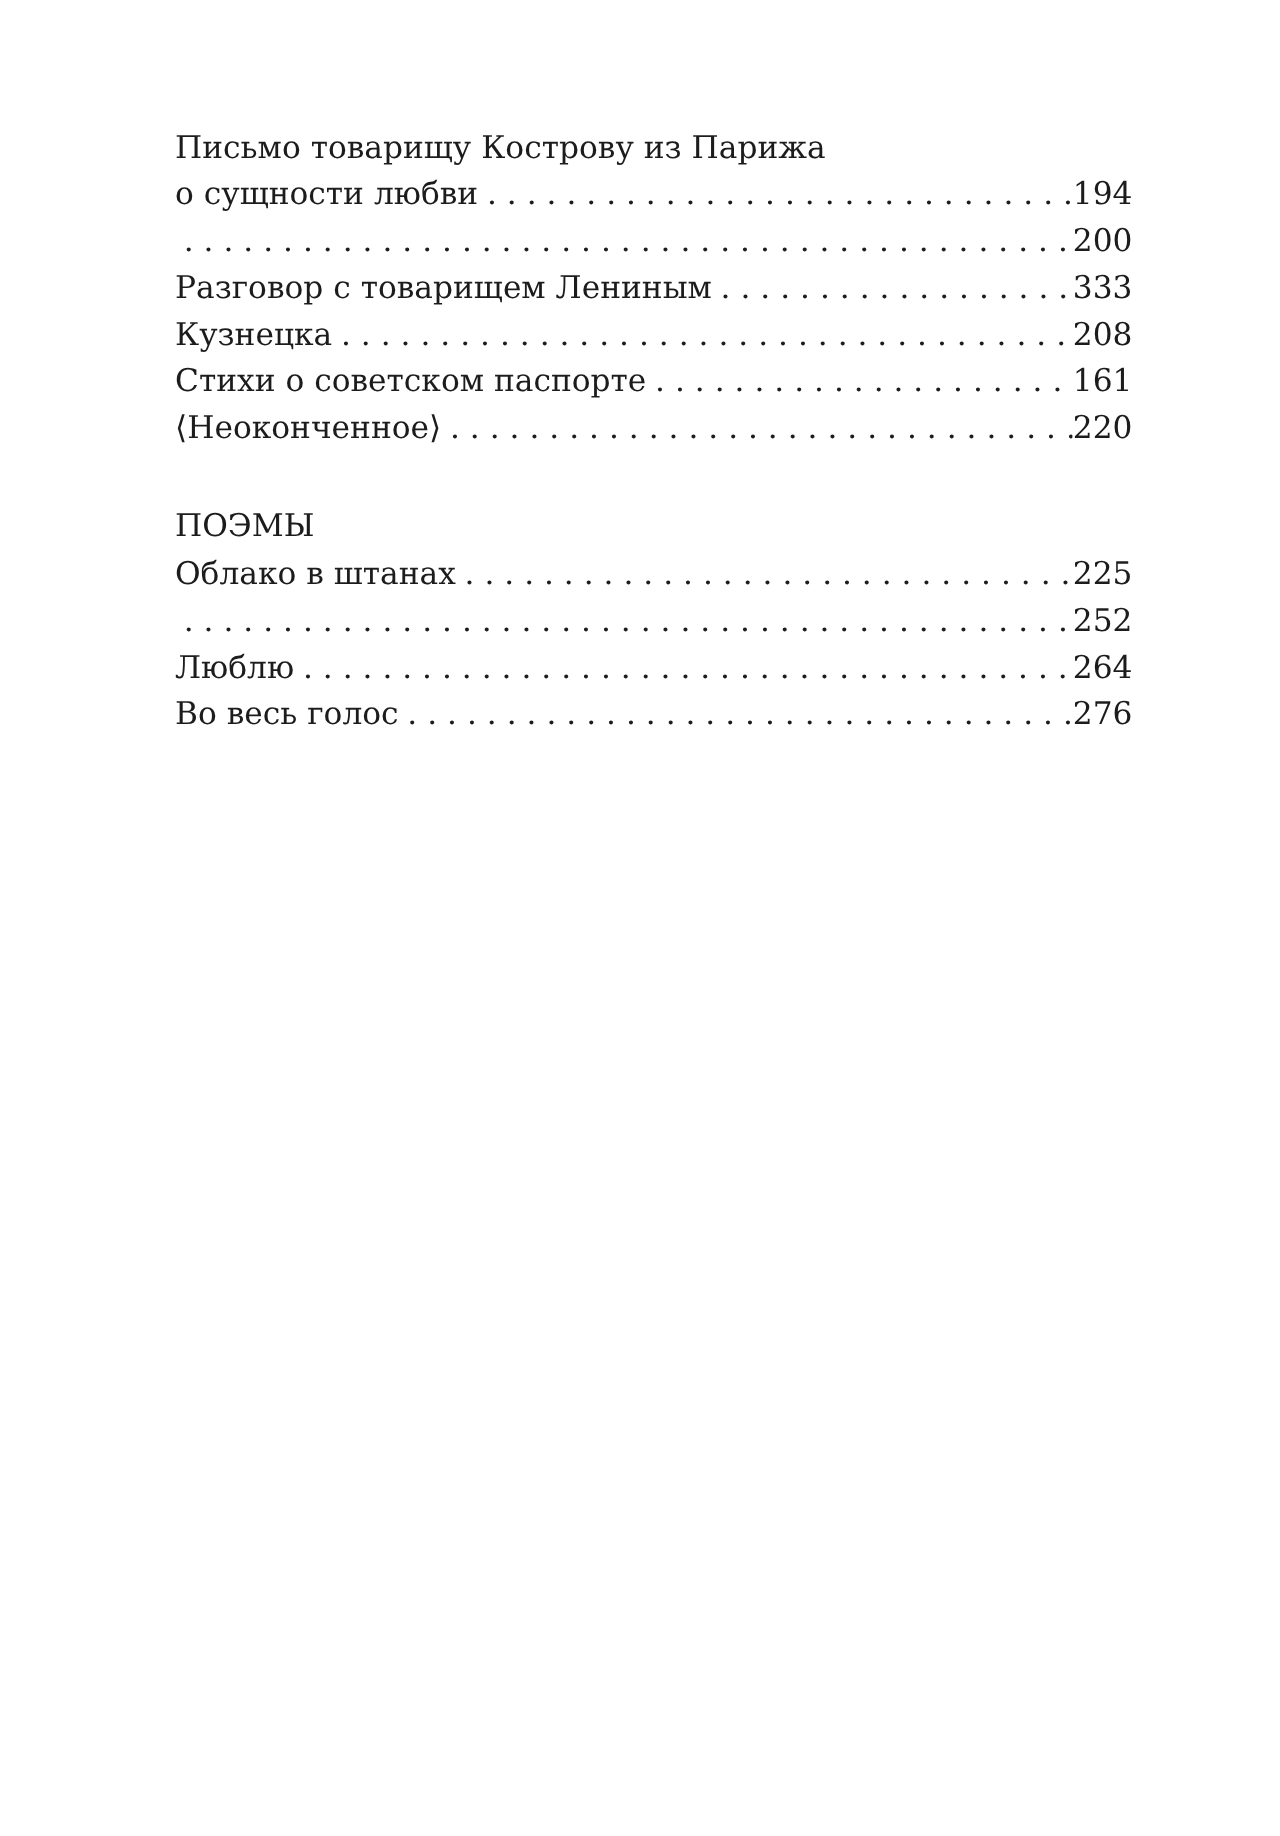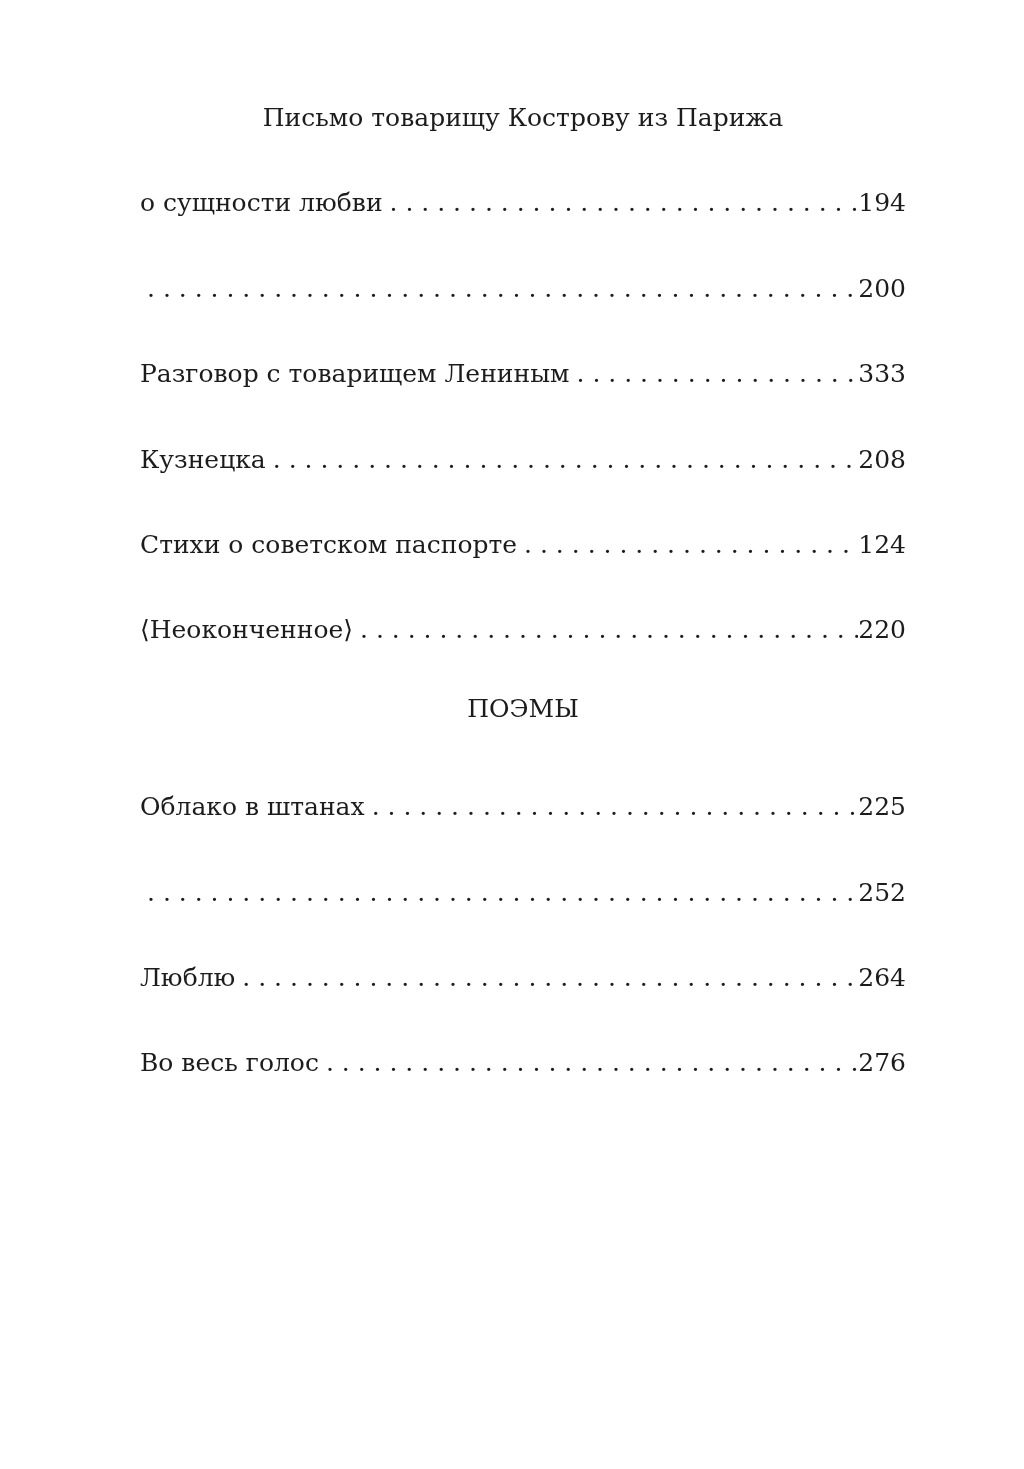--- a/index.html
+++ b/index.html
@@ -20,43 +20,41 @@
     left: 140px;
     top: 99px;
     width: 766px;
     font-size: 25px;
     line-height: 37.4px;
   }
   .toc-row {
     display: flex;
     align-items: baseline;
     white-space: nowrap;
-    justify-content: center;
   }
   .toc-title {
     flex: 0 0 auto;
   }
   .leader {
     flex: 1 1 auto;
     overflow: hidden;
     white-space: nowrap;
     margin-left: 7px;
     text-align: right;
   }
   .leader::before {
     content: ". . . . . . . . . . . . . . . . . . . . . . . . . . . . . . . . . . . . . . . . . . . . . . . . . . . . . . . . . . . . . . . . . . . . . . . .";
   }
   .pagenum {
     flex: 0 0 auto;
-    margin-top: 48px;
   }
   .section-heading {
-    text-align: center;
+    text-align: left;
     margin-top: 41px;
-    margin-bottom: 13px;
+    margin-bottom: 1px;
   }
 </style>
 </head>
 <body>
 
 <div class="toc">
 
   <div>
     <div class="toc-row">
       <span class="toc-title">Письмо товарищу Кострову из Парижа</span>
@@ -81,21 +79,21 @@
 
   <div class="toc-row">
     <span class="toc-title">Кузнецка</span>
     <span class="leader"></span>
     <span class="pagenum">208</span>
   </div>
 
   <div class="toc-row">
     <span class="toc-title">Стихи о советском паспорте</span>
     <span class="leader"></span>
-    <span class="pagenum">124</span>
+    <span class="pagenum">161</span>
   </div>
 
 
   <div class="toc-row">
     <span class="toc-title">⟨Неоконченное⟩</span>
     <span class="leader"></span>
     <span class="pagenum">220</span>
   </div>
 
   <div class="section-heading">ПОЭМЫ</div>

